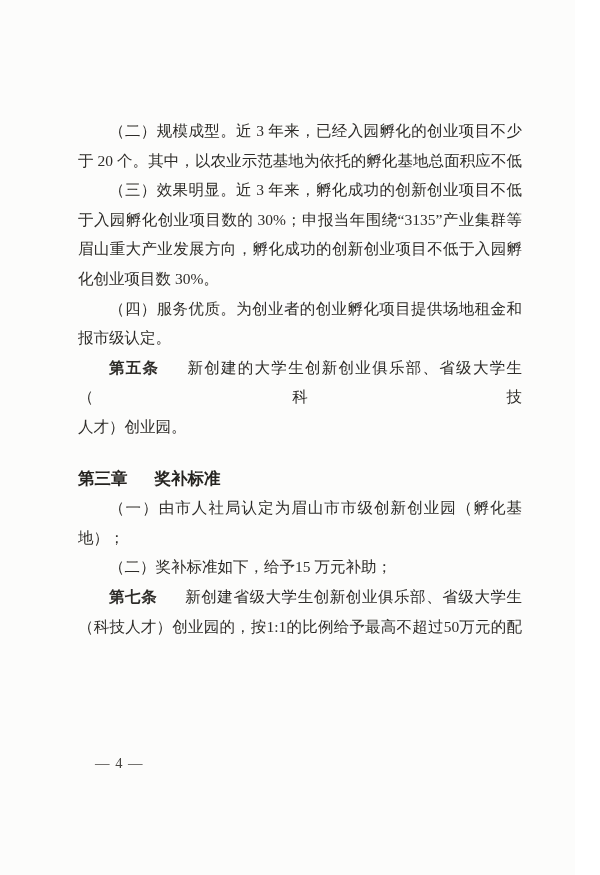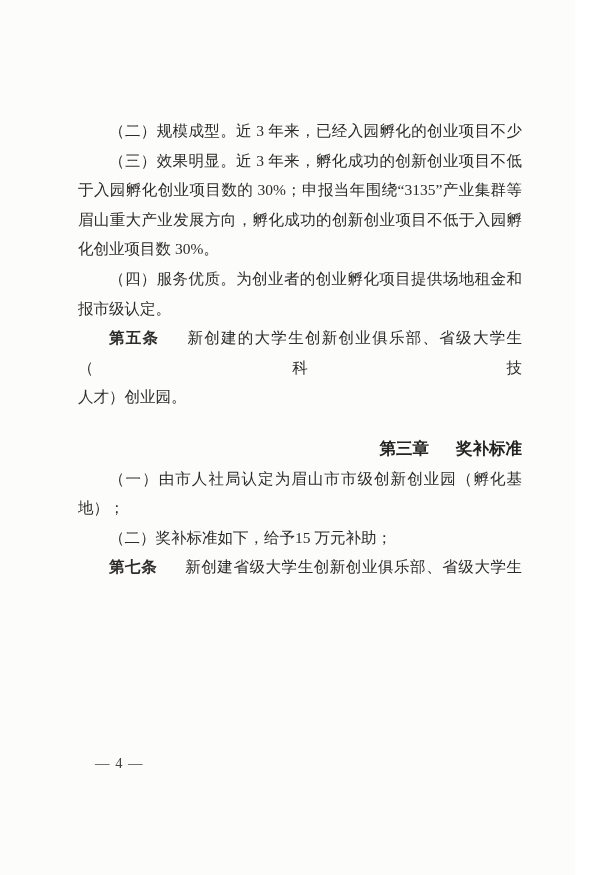--- a/index.html
+++ b/index.html
@@ -12,50 +12,52 @@
   }
   .text-block{
     position:absolute;left:78px;top:116px;width:444px;
     font-size:15.5px;line-height:29.6px;
   }
   .ln{margin:0;text-align:justify}
   .ln.j{text-align-last:justify}
   .ind{text-indent:2em}
   .lbl{font-weight:700;margin-right:28px}
   .heading{
-    margin:22px 0 0 0;text-align:right;text-indent:0;
+    margin:22px 0 0 0;text-align:left;text-indent:0;
     font-weight:700;font-size:16.5px;line-height:29.6px;color:#252320;
   }
   .heading .num{margin-right:27px}
   .footer{
     position:absolute;left:95px;top:753px;
     font-size:14.5px;line-height:20px;color:#45433f;letter-spacing:1px;
   }
 </style>
 </head>
 <body>
 
 <div class="page">
 
   <main class="text-block">
 
     <p class="ln j ind"><span>（二）规模成型。近 3 年来，已经入园孵化的创业项目不少</span></p>
+    <p class="ln j"><span>于 20 个。其中，以农业示范基地为依托的孵化基地总面积应不低</span></p>
     <p class="ln j ind"><span>（三）效果明显。近 3 年来，孵化成功的创新创业项目不低</span></p>
     <p class="ln j"><span>于入园孵化创业项目数的 30%；申报当年围绕“3135”产业集群等</span></p>
     <p class="ln j"><span>眉山重大产业发展方向，孵化成功的创新创业项目不低于入园孵</span></p>
     <p class="ln"><span>化创业项目数 30%。</span></p>
     <p class="ln j ind"><span>（四）服务优质。为创业者的创业孵化项目提供场地租金和</span></p>
     <p class="ln"><span>报市级认定。</span></p>
     <p class="ln j ind"><span class="lbl">第五条</span><span>新创建的大学生创新创业俱乐部、省级大学生（科技</span></p>
     <p class="ln"><span>人才）创业园。</span></p>
 
     <p class="ln heading"><span class="num">第三章</span><span>奖补标准</span></p>
 
     <p class="ln j ind"><span>（一）由市人社局认定为眉山市市级创新创业园（孵化基</span></p>
     <p class="ln"><span>地）；</span></p>
     <p class="ln ind"><span>（二）奖补标准如下，给予15 万元补助；</span></p>
     <p class="ln j ind"><span class="lbl">第七条</span><span>新创建省级大学生创新创业俱乐部、省级大学生</span></p>
+    <p class="ln j"><span>（科技人才）创业园的，按1:1的比例给予最高不超过50万元的配</span></p>
 
   </main>
 
   <div class="footer">— 4 —</div>
 
 </div>
 
 </body></html>

